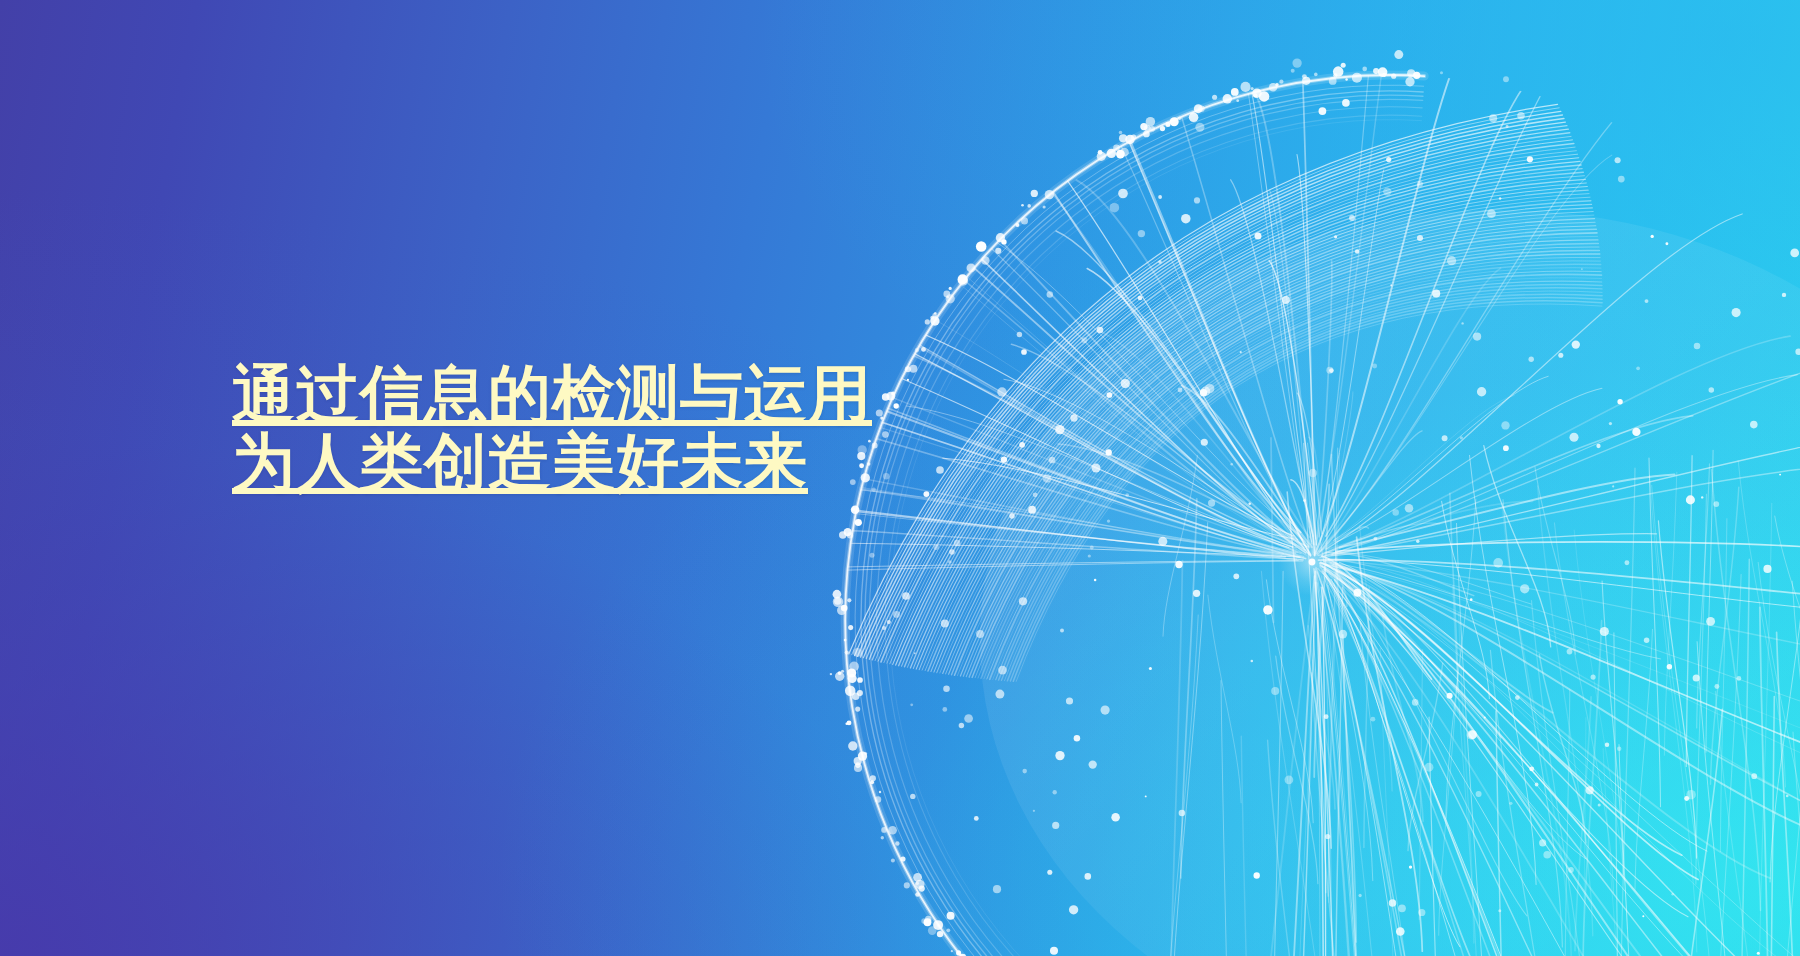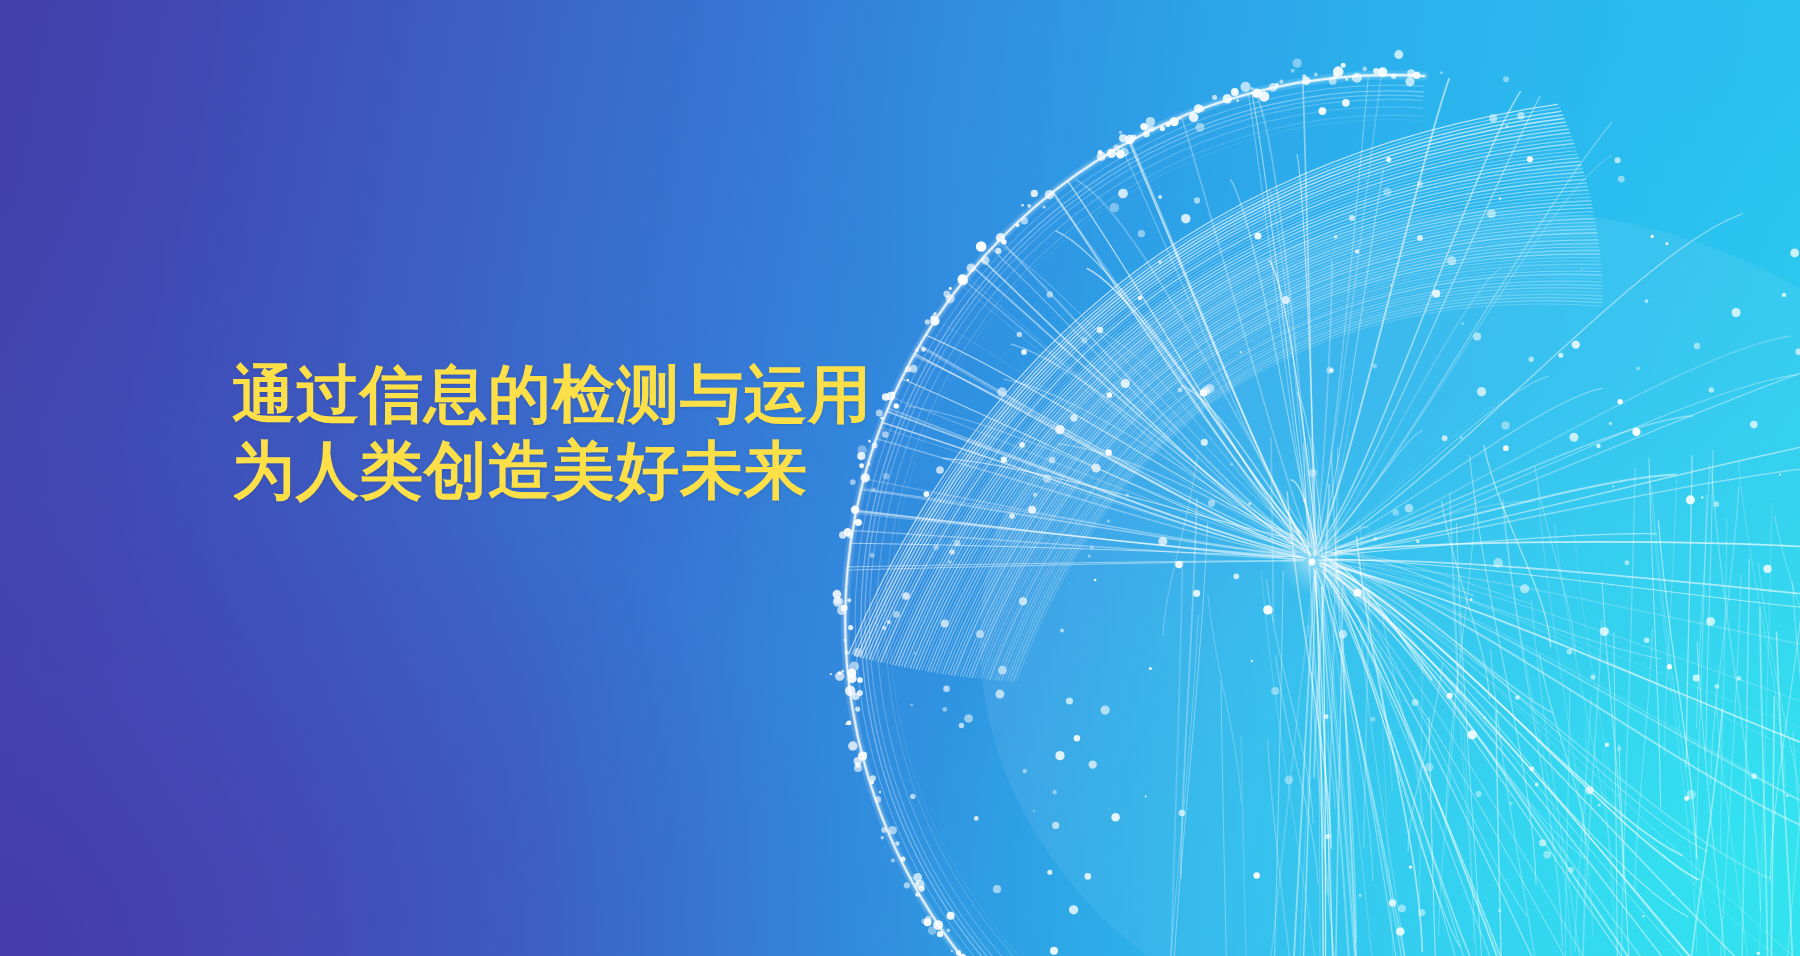--- a/index.html
+++ b/index.html
@@ -49,30 +49,31 @@
         rgba(0,0,0,0) 60%);
   }
   
   #globe{
     position:absolute;left:0;top:0;width:1800px;height:956px;
     pointer-events:none;
   }
   
   .headline{
     position:absolute;left:232px;top:360px;
-    color:#fde047;
+    color:#fef9c3;
     font-weight:700;
     font-size:63px;
     line-height:68px;
     letter-spacing:1px;
     white-space:nowrap;
     text-shadow:0 1px 3px rgba(20,40,110,0.18);
+    text-decoration:underline;
   }
   .headline .hl-line{display:block;}
-  .headline .hl-line + .hl-line{margin-top:8px;}
+  .headline .hl-line + .hl-line{margin-top:0;}
 </style>
 </head>
 <body>
 
 <div id="stage">
 
   <div class="bg-base"></div>
   <div class="bg-warm"></div>
   <div class="bg-cool"></div>
   <div class="bg-topright"></div>

